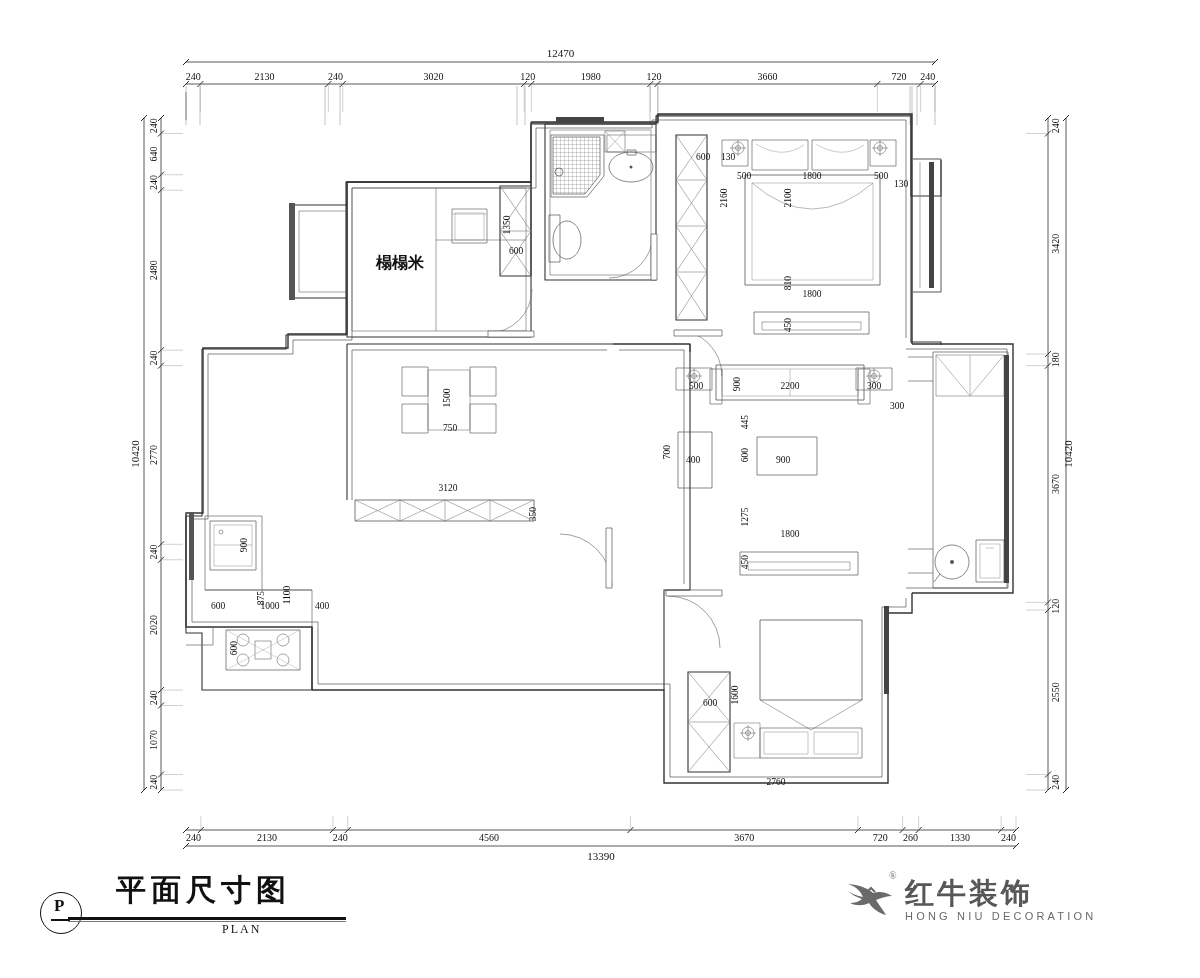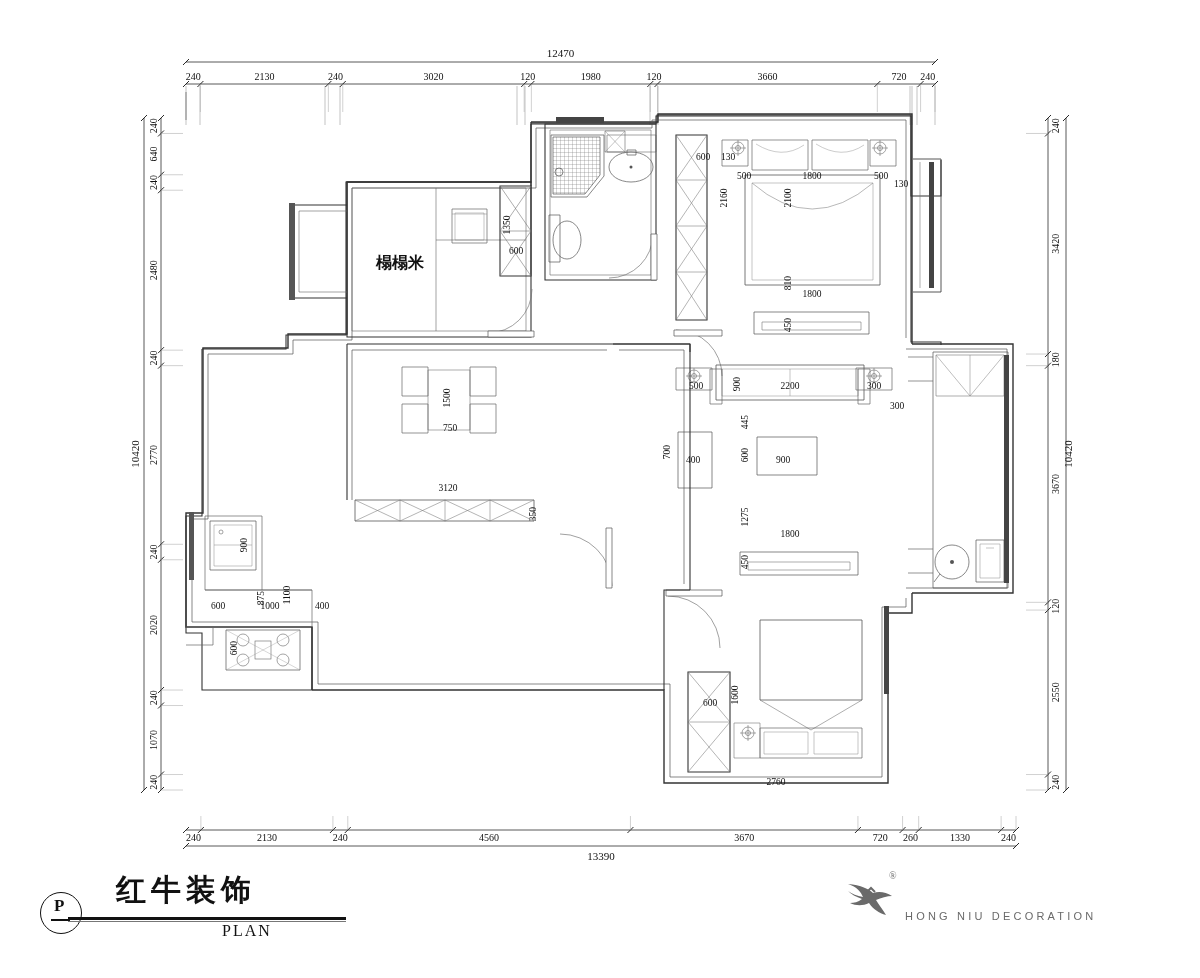--- a/index.html
+++ b/index.html
@@ -28,21 +28,21 @@
     position:absolute;left:28px;top:41px;width:278px;height:0;
     border-top:3px solid #111;
   }
   .title-rule2{
     position:absolute;left:28px;top:45px;width:278px;height:0;
     border-top:1px solid #777;
   }
   .title-en{
     position:absolute;left:182px;top:46px;
     font-family:"Liberation Serif", serif;
-    font-size:16px;letter-spacing:2px;color:#111;
+    font-size:12px;letter-spacing:2px;color:#111;
   }
   .pmark{
     position:absolute;left:0px;top:16px;width:40px;height:40px;
     border:1.4px solid #111;border-radius:50%;
   }
   .pmark .pl{
     position:absolute;left:13px;top:3px;
     font-family:"Liberation Serif", serif;font-size:17px;font-weight:700;color:#111;
   }
   .pmark .pdash{
@@ -502,31 +502,32 @@
         <text x="776" y="785" font-size="9.5" text-anchor="middle" fill="#111">2760</text>
         <text x="400" y="268" font-size="16" text-anchor="middle" fill="#111" font-family="&quot;DejaVu Sans&quot;, sans-serif" font-weight="700">榻榻米</text>
       </g>
   </svg>
 
   <div class="title-block">
     <div class="pmark">
       <div class="pl">P</div>
       <div class="pdash"></div>
     </div>
-    <div class="title-cn">红牛装饰</div>
+    <div class="title-cn">平面尺寸图</div>
     <div class="title-rule"></div>
     <div class="title-rule2"></div>
     <div class="title-en">PLAN</div>
   </div>
 
   <div class="logo-block">
     <svg class="logo-mark" viewBox="0 0 56 44">
       <path d="M3 6 C12 9 16 14 18 19 C12 18 7 16 3 13 C6 16 11 19 17 21
                C13 24 9 25 5 25 C11 28 18 28 24 25 C28 31 34 35 41 37
                C38 32 34 27 31 22 C36 20 42 18 47 18 C41 14 34 13 28 15
                C24 11 16 7 3 6 Z" fill="#6a6a6a"></path>
       <path d="M20 16 L26 10 L30 14" fill="none" stroke="#6a6a6a" stroke-width="2"></path>
     </svg>
     <div class="logo-reg">®</div>
+    <div class="logo-cn">红牛装饰</div>
     <div class="logo-en">HONG NIU DECORATION</div>
   </div>
 
 </div>
 
 </body></html>

